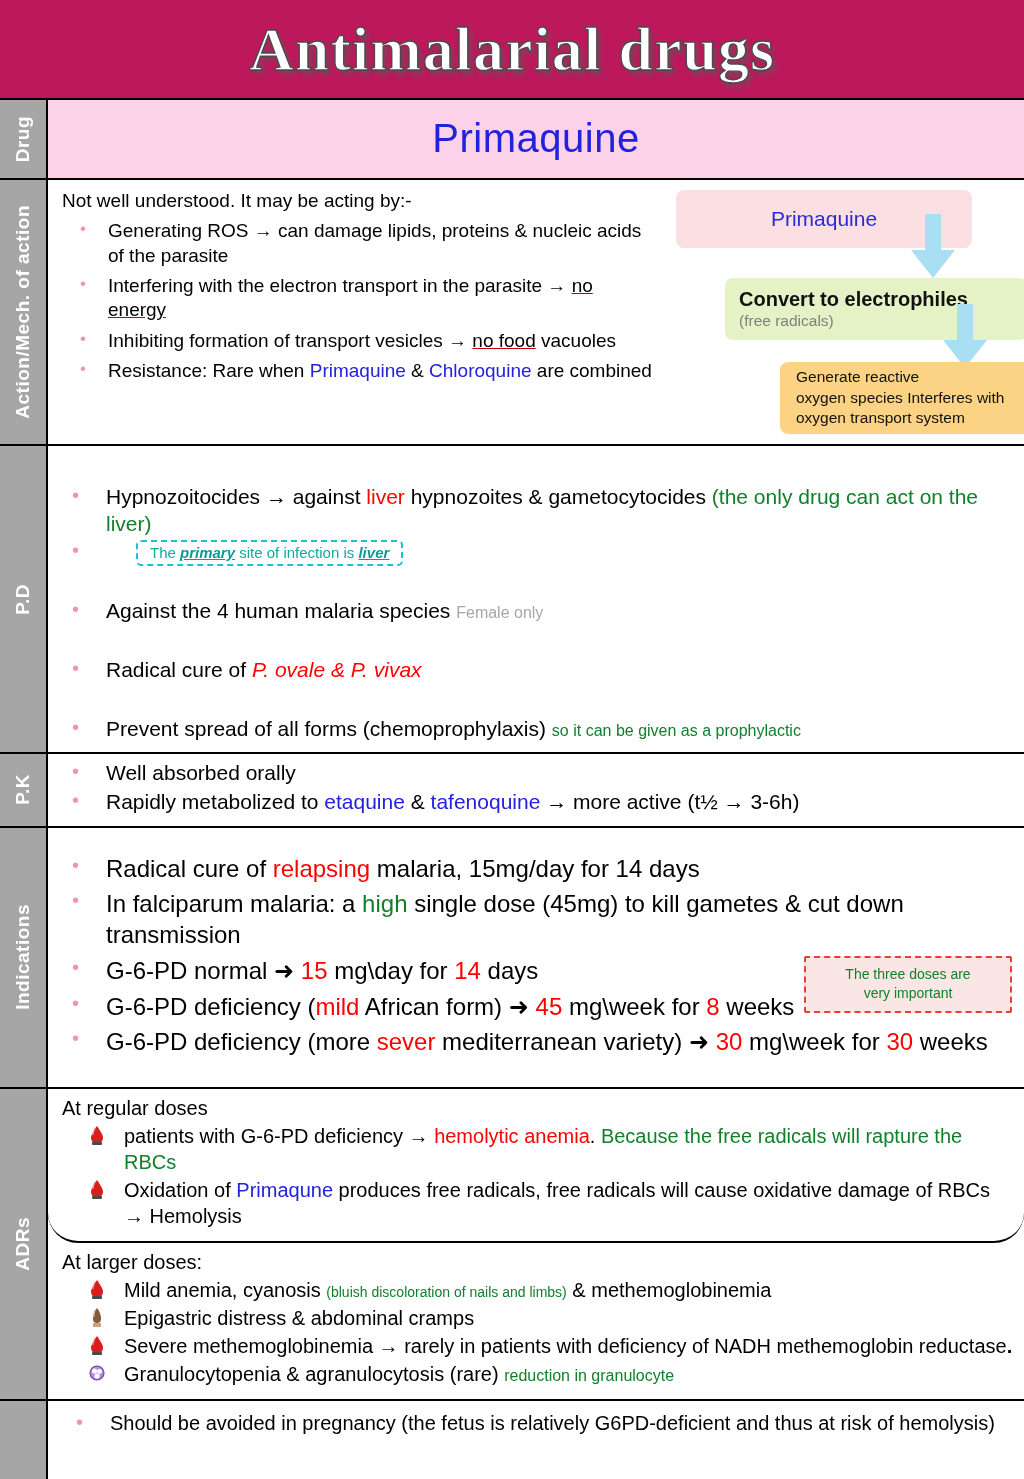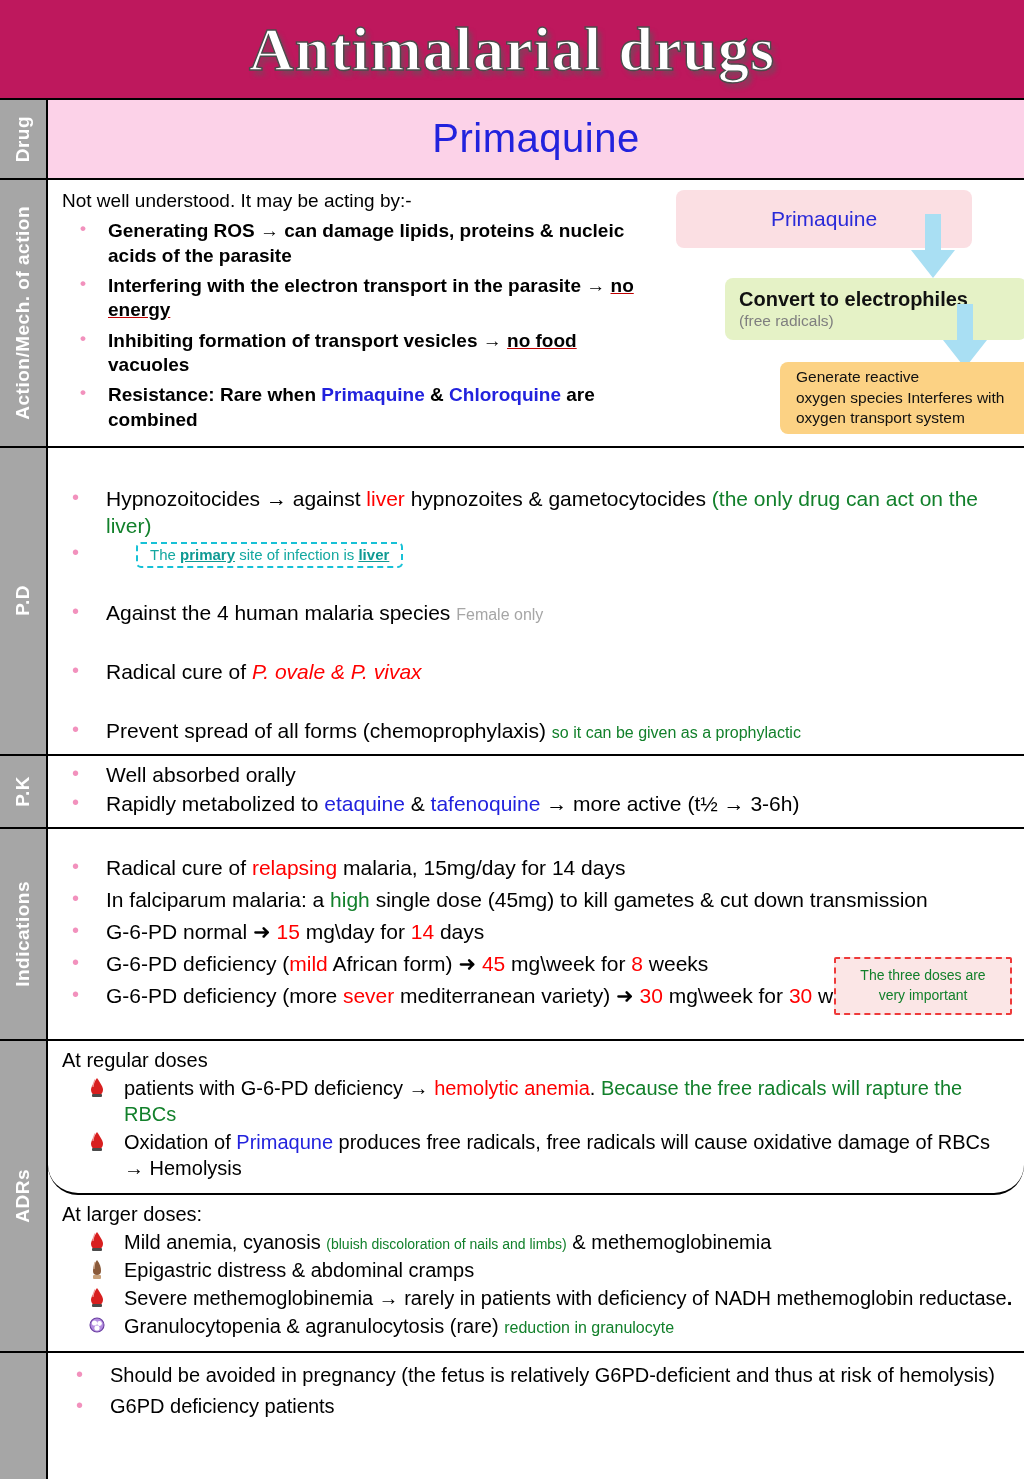--- a/index.html
+++ b/index.html
@@ -106,21 +106,21 @@
     left: 10px; top: -1px;
     color: #f291bd;
     font-size: 20px;
   }
 
   
   .moa-wrap { display: flex; }
   .moa-left { width: 600px; padding-right: 6px; }
   .moa-right { flex: 1; position: relative; height: 250px; }
   .moa-left p.lead { margin: 3px 0 6px 0; font-size: 19px; }
-  .moa-left ul.bl > li { padding-left: 46px; margin-bottom: 6px; font-size: 19px; font-weight: bold; }
+  .moa-left ul.bl > li { padding-left: 46px; margin-bottom: 6px; font-size: 19px; }
   .moa-left ul.bl > li::before { left: 18px; font-size: 17px; }
 
   
   .dia-box {
     position: absolute;
     border-radius: 8px;
     display: flex;
     flex-direction: column;
     justify-content: center;
   }
@@ -146,56 +146,56 @@
   .arrow { position: absolute; }
   .arrow svg { display: block; }
 
   
   .red { color: #ff0000; }
   .green { color: #12802b; }
   .blue { color: #2222dd; }
   .grey { color: #a6a6a6; }
   .ital { font-style: italic; }
   .u { text-decoration: underline; text-decoration-color: #c00000; }
-  .uk { text-decoration: underline; }
+  .uk { text-decoration: underline; font-style: italic; }
   .sm { font-size: 16px; }
   .xs { font-size: 14px; }
 
   
   .callout-cyan {
     display: inline-block;
     border: 2px dashed #17c1d6;
     border-radius: 5px;
     padding: 1px 12px 2px 12px;
     color: #13a8a0;
     font-size: 15px;
     margin-left: 74px;
     vertical-align: middle;
   }
   .callout-cyan b { color: #0f9a93; }
   .callout-red {
     position: absolute;
     right: 12px; top: 128px;
-    width: 178px;
+    width: 208px;
     border: 2px dashed #ee3a3a;
     background: #fbe6e6;
     color: #12802b;
     font-size: 14px;
     text-align: center;
     padding: 7px 20px;
     line-height: 1.4;
     border-radius: 2px;
   }
 
   
   .row-pd .cell ul.bl > li { font-size: 21px; margin-bottom: 1px; margin-top: 32px; }
   .row-pk .cell ul.bl > li { font-size: 21px; margin-bottom: 2px; }
   .row-ind { position: relative; }
   .row-ind .cell { padding-top: 26px; padding-bottom: 24px; }
-  .row-ind .cell ul.bl > li { font-size: 21px; margin-bottom: 5px; }
+  .row-ind .cell ul.bl > li { font-size: 24px; margin-bottom: 5px; }
 
   
   .adr-wrap { flex: 1; display: flex; flex-direction: column; }
   .adr-sub { padding: 8px 10px 10px 14px; border-radius: 30px; }
   .adr-sub.top { border-bottom: 2px solid #000; }
   .adr-head { font-size: 20px; margin-bottom: 3px; }
   ul.icl { list-style: none; margin: 0; padding: 0; }
   ul.icl > li {
     position: relative;
     padding-left: 62px;
@@ -380,19 +380,18 @@
     </div>
 
     <div class="row row-ci">
       <div class="rowlabel two">
         <span style="white-space: pre-line; writing-mode: vertical-rl; transform: rotate(180deg);">Contraindic
 ations</span>
       </div>
       <div class="cell">
         <ul class="bl">
             <li><span>Should be avoided in pregnancy (the fetus is relatively G6PD-deficient and thus at risk of hemolysis)</span></li>
-            <li><span>G6PD deficiency patients</span></li>
           </ul>
       </div>
     </div>
 
   </div>
 </div>
 
 </body></html>

